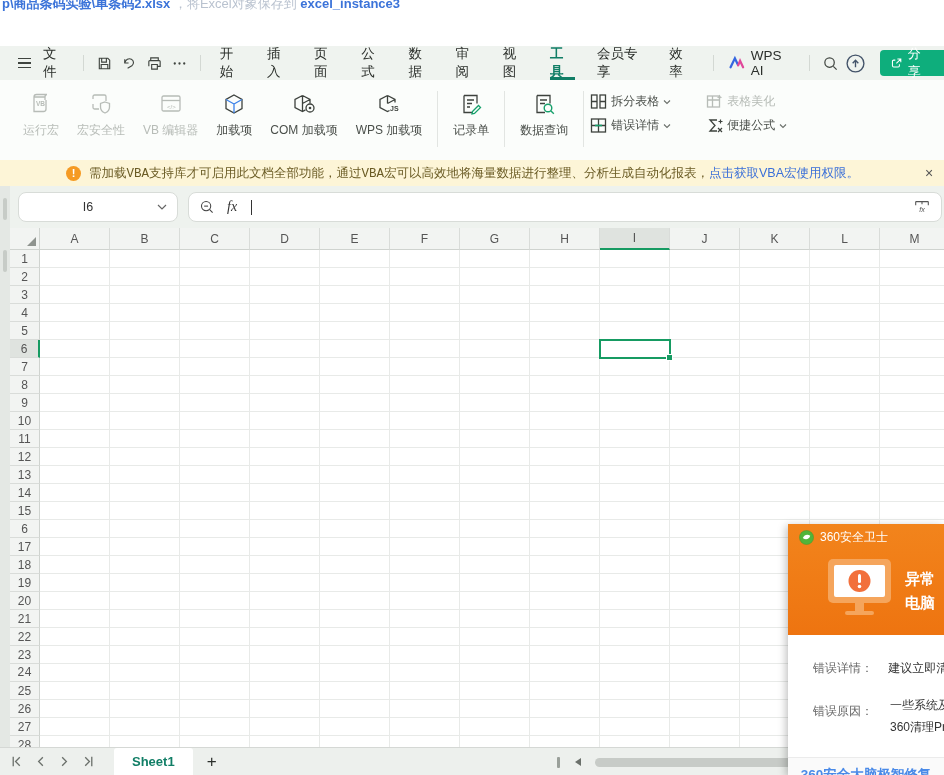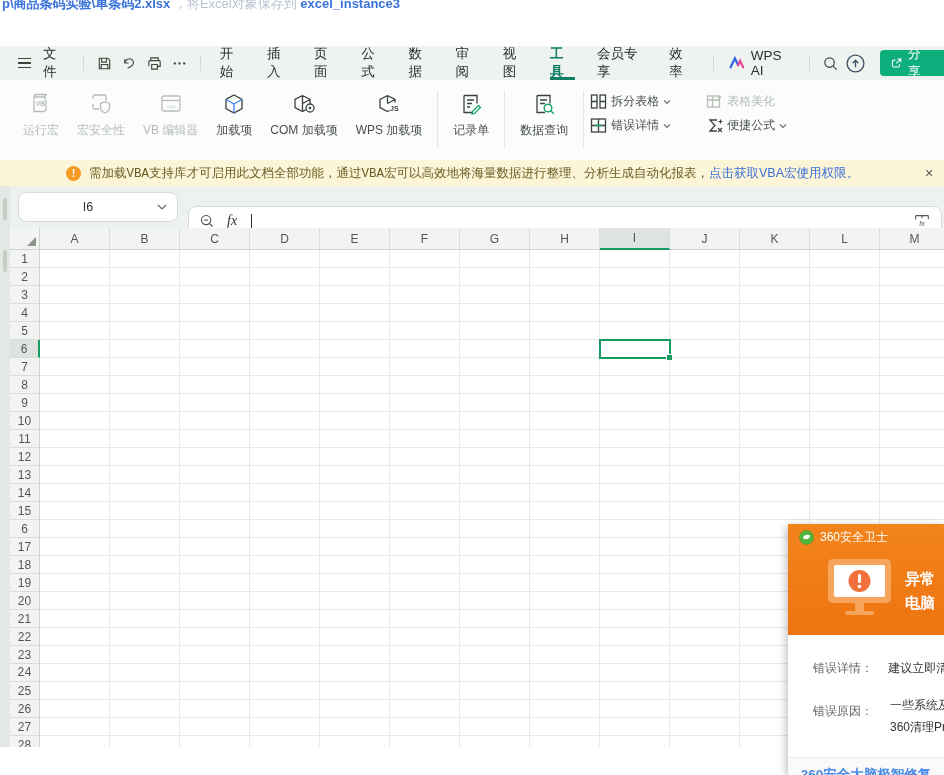--- a/index.html
+++ b/index.html
@@ -57,21 +57,21 @@
   #banner-text { color:#6a5b24; white-space:nowrap;font-family:Liberation Mono, monospace; }
   #banner-link { color:#3a6fd8; white-space:nowrap; }
   #banner-close { margin-left:auto; margin-right:6px; color:#555; font-size:14px; width:18px; text-align:center; }
 
   
   #formulabar { position:absolute; left:0; top:186px; width:944px; height:42px; background:#eef2ee; }
   #namebox { position:absolute; left:18px; top:6px; width:160px; height:30px; background:#fff;
     border:1px solid #d8dcd8; border-radius:8px; display:flex; align-items:center; }
   #namebox .val { flex:1; text-align:center; font-size:12.5px; color:#333; }
   #namebox .nb-chev { margin-right:10px; color:#666; }
-  #fbox { position:absolute; left:188px; top:20px; right:2px; height:30px; background:#fff;
+  #fbox { position:absolute; left:188px; top:6px; right:2px; height:30px; background:#fff;
     border:1px solid #d8dcd8; border-radius:8px; display:flex; align-items:center; padding:0 10px; }
   .fb-ic { color:#444; margin-right:12px; }
   #fx-label { font-family:"Liberation Serif",serif; font-style:italic; font-size:14px; color:#333; margin-right:14px; }
   #caret { width:1px; height:15px; background:#333; }
   #fxpanel-ic { margin-left:auto; color:#555; }
 
   
   #gridwrap { position:absolute; left:0; top:228px; width:944px; height:519px; background:#fff; overflow:hidden; }
   #left-strip { position:absolute; left:0; top:186px; width:10px; height:561px; background:#e4e8e4; z-index:5; }
   #left-strip .notch { position:absolute; left:3px; width:4px; height:22px; background:#c7ccc7; border-radius:2px; }
@@ -790,20 +790,43 @@
       <div class="cell" style="left: 880px; top: 508px; width: 70px; height: 18px;"></div>
       <div id="selection" style="left: 599px; top: 111px; width: 72px; height: 20px;">
         <span class="handle"></span>
       </div>
     </div>
   <div id="left-strip">
     <span class="notch" style="top:12px"></span>
     <span class="notch" style="top:64px"></span>
   </div>
 
+  <div id="sheetbar">
+    <svg class="nav-ic" width="15" height="15" viewBox="0 0 16 16">
+        <path d="M4.5 3v10" stroke="currentColor" stroke-width="1.4"></path>
+        <path d="M11.5 3.5 L7 8l4.5 4.5" fill="none" stroke="currentColor" stroke-width="1.4"></path>
+      </svg>
+    <svg class="nav-ic" width="15" height="15" viewBox="0 0 16 16">
+        <path d="M10.5 3.5 L6 8l4.5 4.5" fill="none" stroke="currentColor" stroke-width="1.4"></path>
+      </svg>
+    <svg class="nav-ic" width="15" height="15" viewBox="0 0 16 16">
+        <path d="M5.5 3.5 L10 8l-4.5 4.5" fill="none" stroke="currentColor" stroke-width="1.4"></path>
+      </svg>
+    <svg class="nav-ic" width="15" height="15" viewBox="0 0 16 16">
+        <path d="M11.5 3v10" stroke="currentColor" stroke-width="1.4"></path>
+        <path d="M4.5 3.5 L9 8l-4.5 4.5" fill="none" stroke="currentColor" stroke-width="1.4"></path>
+      </svg>
+    <div id="sheet-tabs">
+        <div class="sheet-tab">Sheet1</div>
+      </div>
+    <span id="add-sheet">+</span>
+    <span id="hsplit"></span>
+    <span id="hleft"></span>
+    <span id="hthumb"></span>
+  </div>
 
   <div id="popup">
     <div id="popup-orange">
       <div id="popup-head">
         <svg width="15" height="15" viewBox="0 0 16 16">
           <circle cx="8" cy="8" r="7.5" fill="#52b43a"></circle>
           <path d="M4 8.5c1.5-3.5 5-4.5 8-2.5-1 3.5-4.5 5-8 2.5z" fill="#fff"></path>
           <circle cx="8" cy="8" r="7.5" fill="none" stroke="#3f9a2b" stroke-width="0.5"></circle>
         </svg>
         <span id="popup-title">360安全卫士</span>

